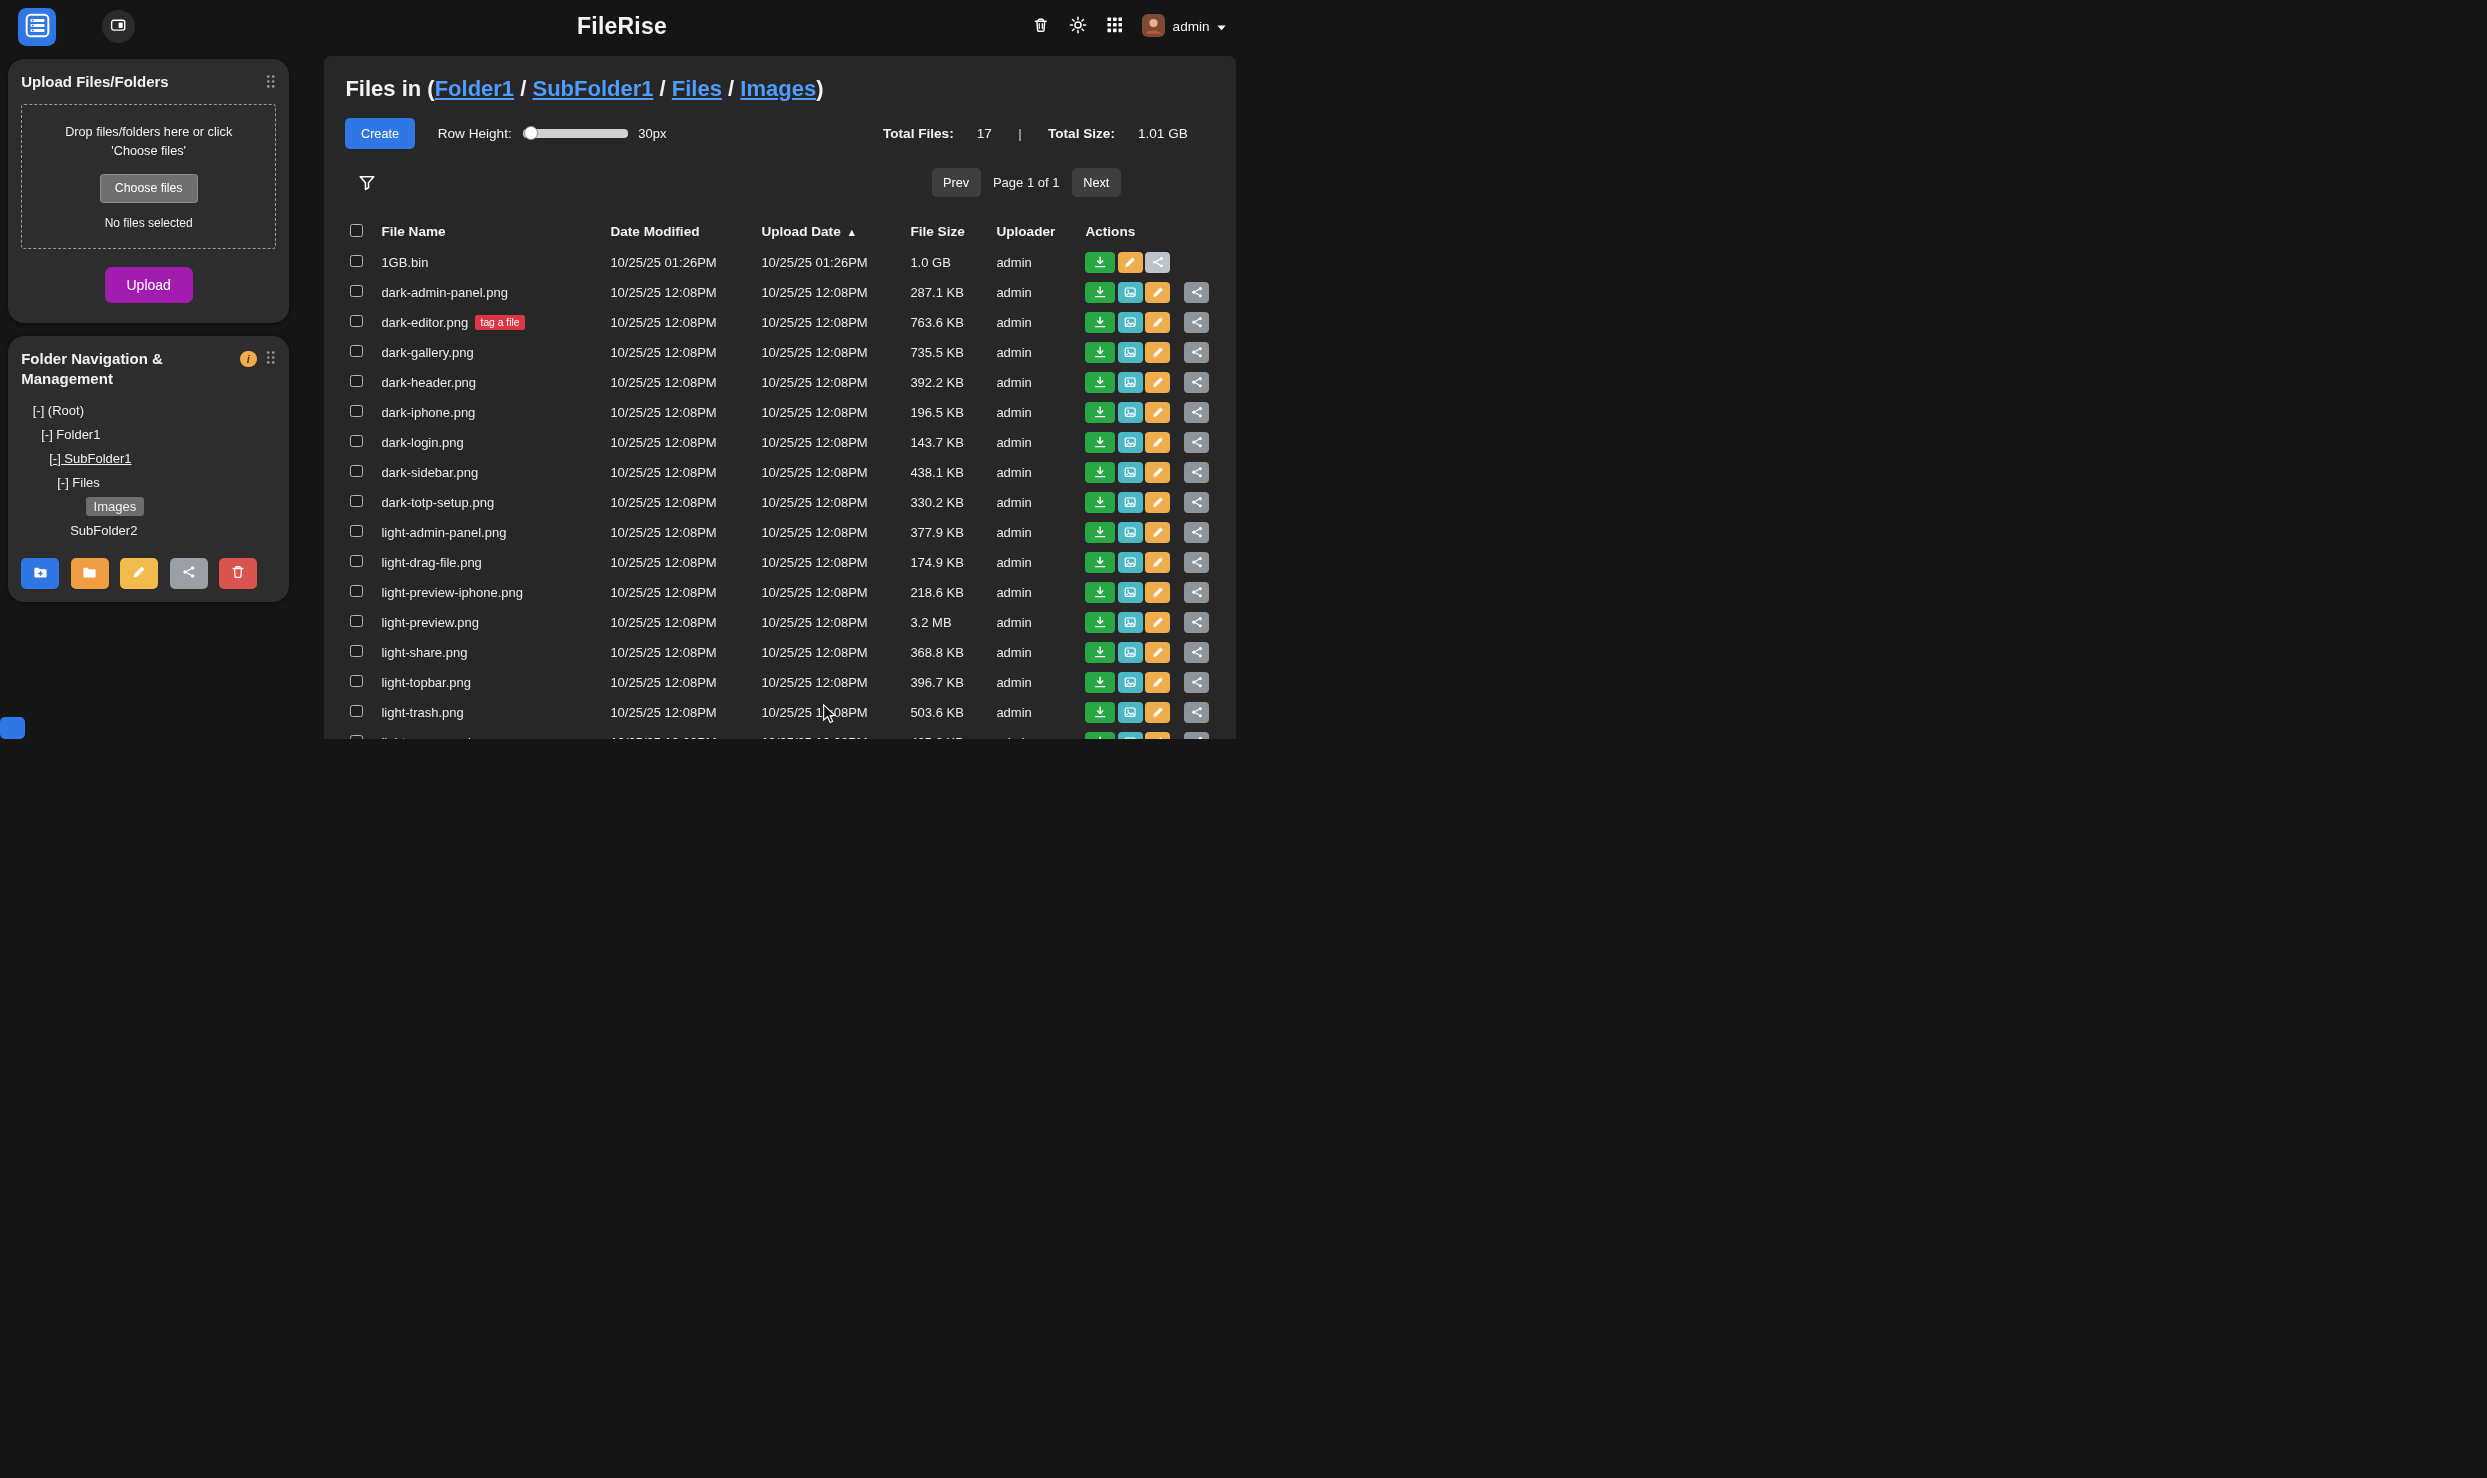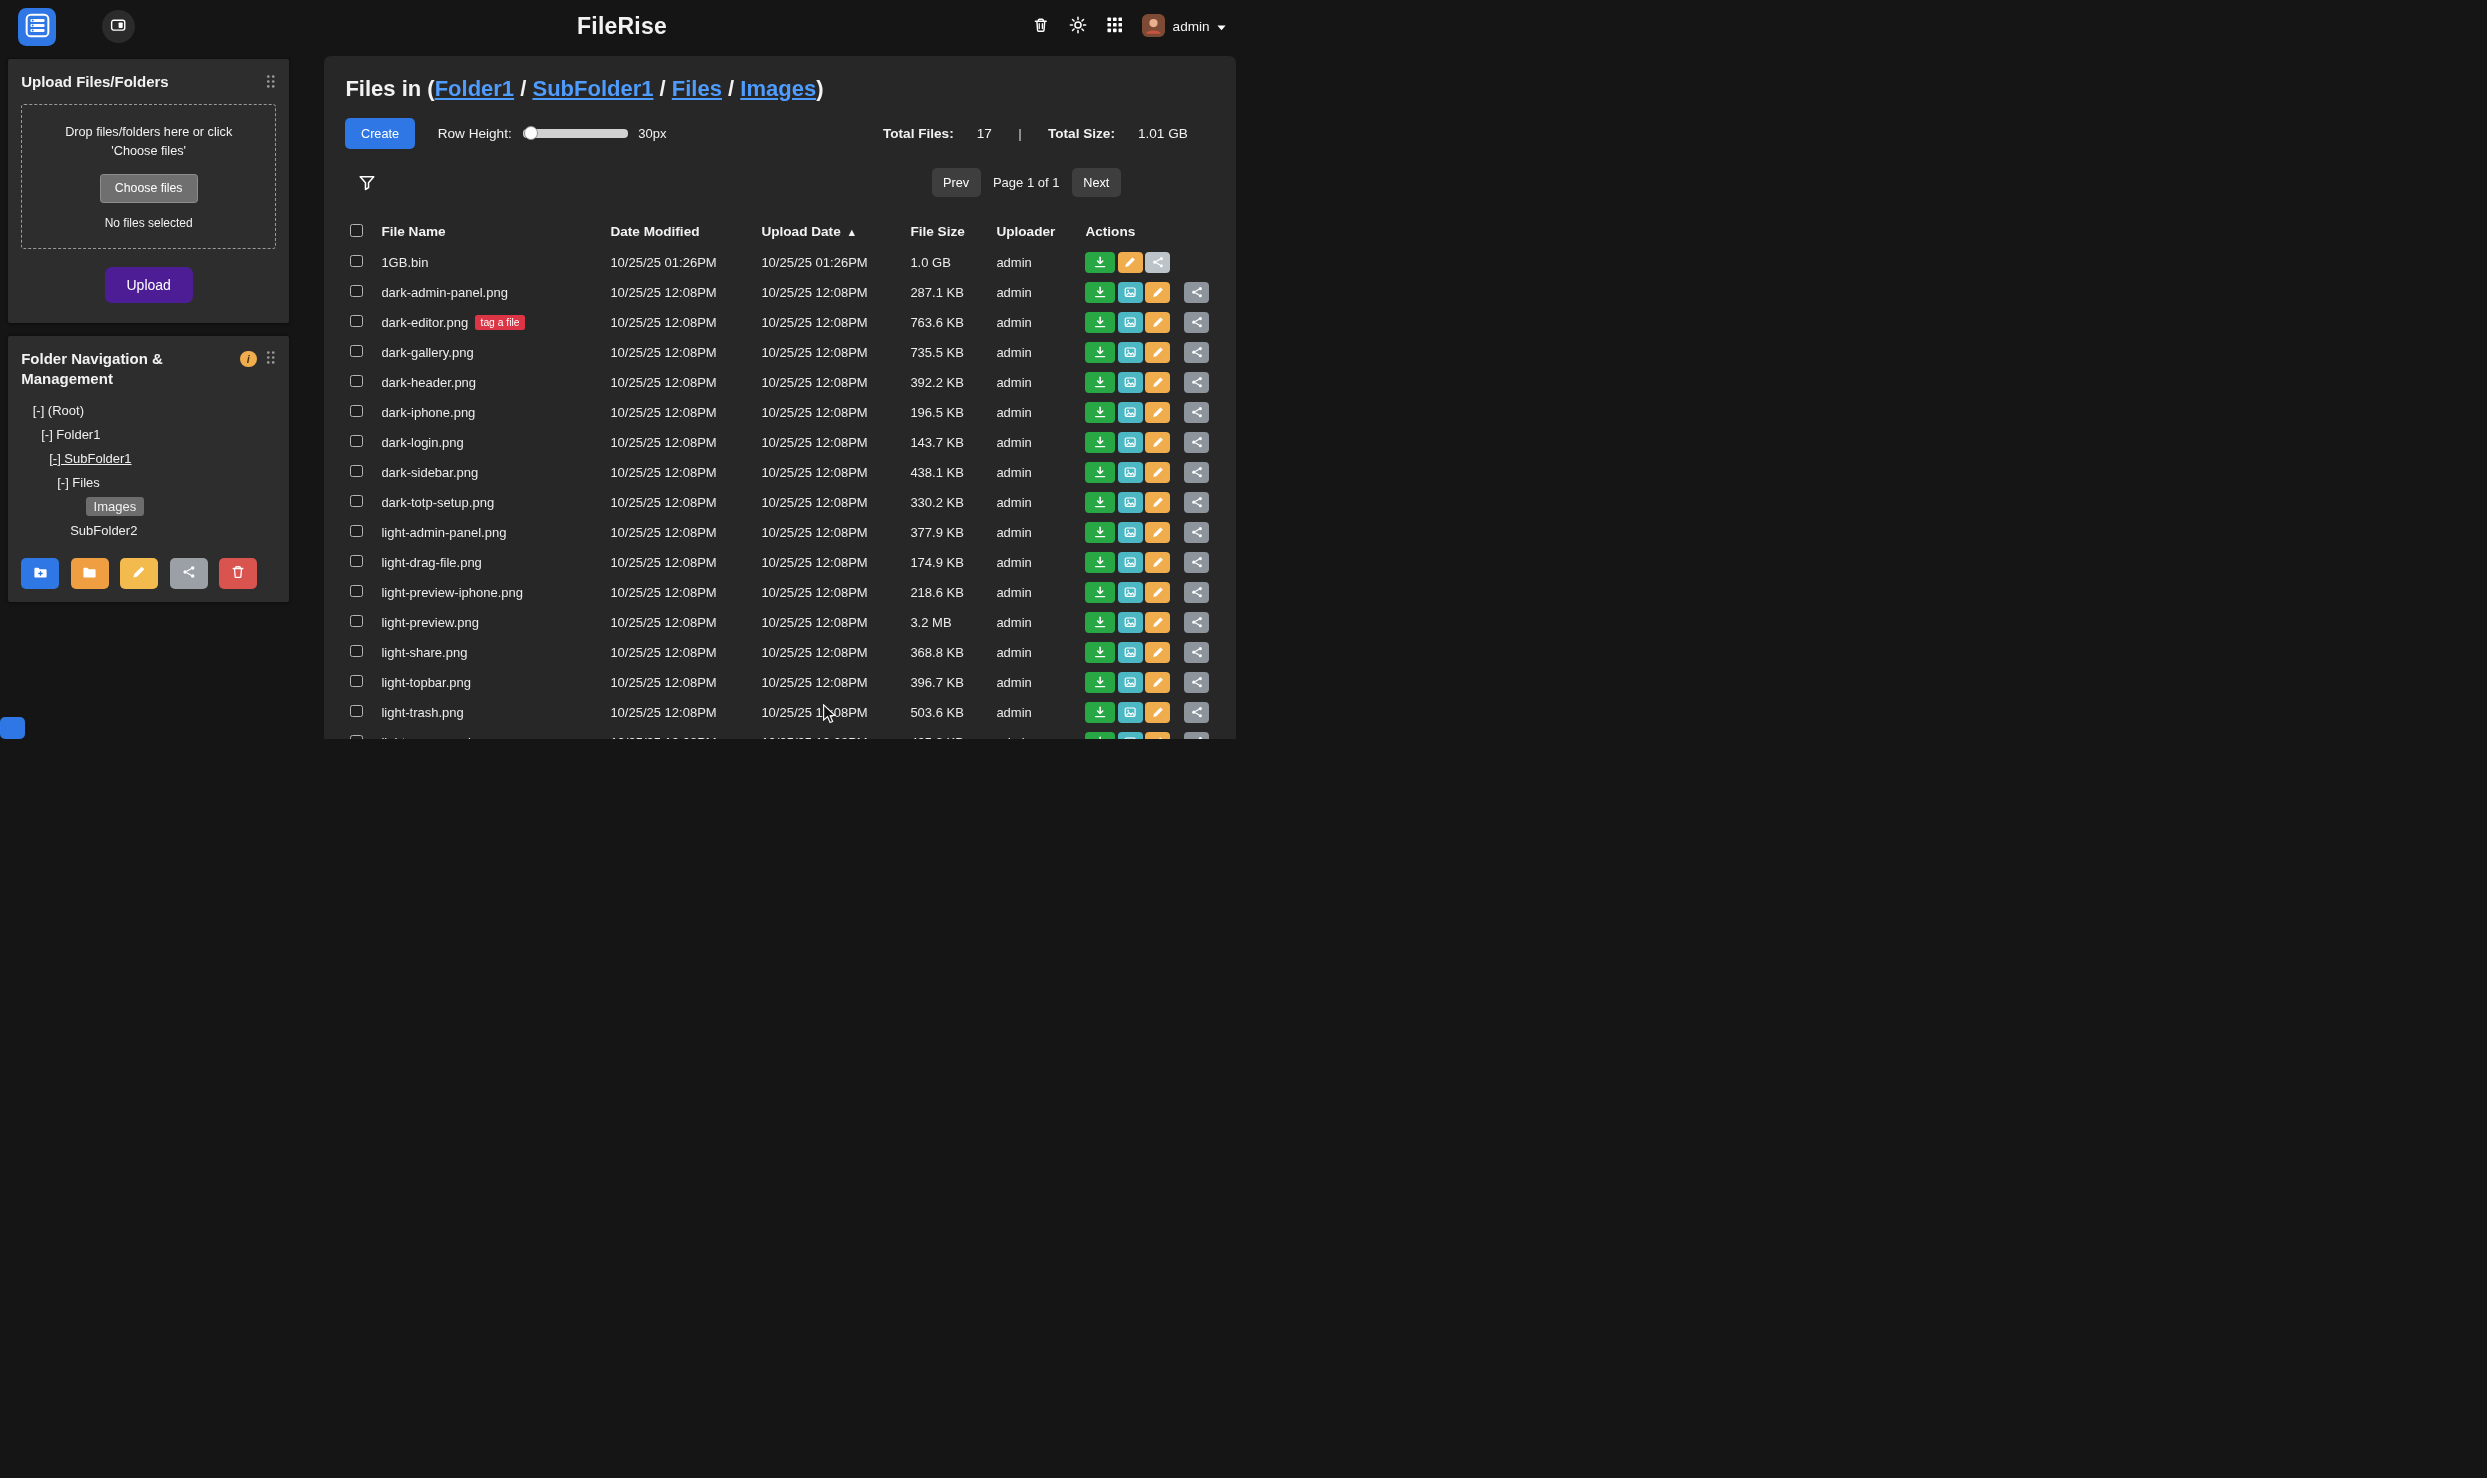--- a/index.html
+++ b/index.html
@@ -14,29 +14,29 @@
   .topbar{height:53px;display:flex;align-items:center;padding:0 18px;position:relative;}
   .logo{width:38px;height:38px;border-radius:8.2px;background:#2f77e5;display:flex;align-items:center;justify-content:center;}
   .toggle-btn{margin-left:46px;width:33px;height:33px;border-radius:50%;background:#2b2b2b;border:none;display:flex;align-items:center;justify-content:center;}
   .app-title{position:absolute;left:50%;transform:translateX(-50%);font-size:23px;font-weight:700;letter-spacing:0.2px;}
   .topbar-right{margin-left:auto;display:flex;align-items:center;gap:20px;}
   .icon-btn{background:none;border:none;padding:0;display:flex;align-items:center;justify-content:center;}
   .user{display:flex;align-items:center;gap:7.4px;}
   .user .uname{font-size:13.6px;}
   
   .sidebar{position:absolute;left:8.2px;top:59px;width:281px;}
-  .card{background:#2d2d2d;border-radius:2px;padding:13px;margin-bottom:13px;box-shadow:0 0.8px 3.3px rgba(0,0,0,.45);}
+  .card{background:#2d2d2d;border-radius:16px;padding:13px;margin-bottom:13px;box-shadow:0 0.8px 3.3px rgba(0,0,0,.45);}
   .card-head{display:flex;align-items:flex-start;justify-content:space-between;}
   .card-title{font-size:15px;font-weight:700;margin:0;line-height:1.35;}
   .head-icons{display:flex;align-items:center;gap:8.2px;margin-top:1.6px;}
   .info-dot{width:16.4px;height:16.4px;border-radius:50%;background:#f0ad4e;color:#4d3309;font-weight:700;font-size:10.7px;display:flex;align-items:center;justify-content:center;font-style:italic;}
   .dropzone{border:1.6px dashed #9a9a9a;border-radius:3.3px;margin-top:11.5px;padding:18px 10px 15px;text-align:center;font-size:12.7px;line-height:1.55;}
   .choose-btn{margin-top:11.5px;background:#6f6f6f;border:0.8px solid #8d8d8d;border-radius:3.3px;color:#fff;font-size:12.3px;padding:6.6px 14px;}
   .no-files{margin-top:11.5px;font-size:12px;}
-  .upload-btn{display:block;margin:18px auto 6.6px;background:#4c1d95;border:none;border-radius:6.6px;color:#fff;font-size:14px;padding:10px 22px;}
+  .upload-btn{display:block;margin:18px auto 6.6px;background:#a21caf;border:none;border-radius:6.6px;color:#fff;font-size:14px;padding:10px 22px;}
   .tree{margin-top:10px;}
   .tree-item{line-height:24px;font-size:13px;color:#f0f0f0;}
   .chip{background:#6d6d6d;border-radius:3.3px;padding:1.6px 7.4px;}
   .folder-actions{display:flex;gap:11.5px;margin-top:15px;}
   .fbtn{width:38px;height:31px;border:none;border-radius:5px;display:flex;align-items:center;justify-content:center;}
   .fbtn.blue{background:#2f77e5;}
   .fbtn.amber{background:#ef9f41;}
   .fbtn.yellow{background:#f3bb4d;}
   .fbtn.grey{background:#9aa0a6;}
   .fbtn.red{background:#d9534f;}

